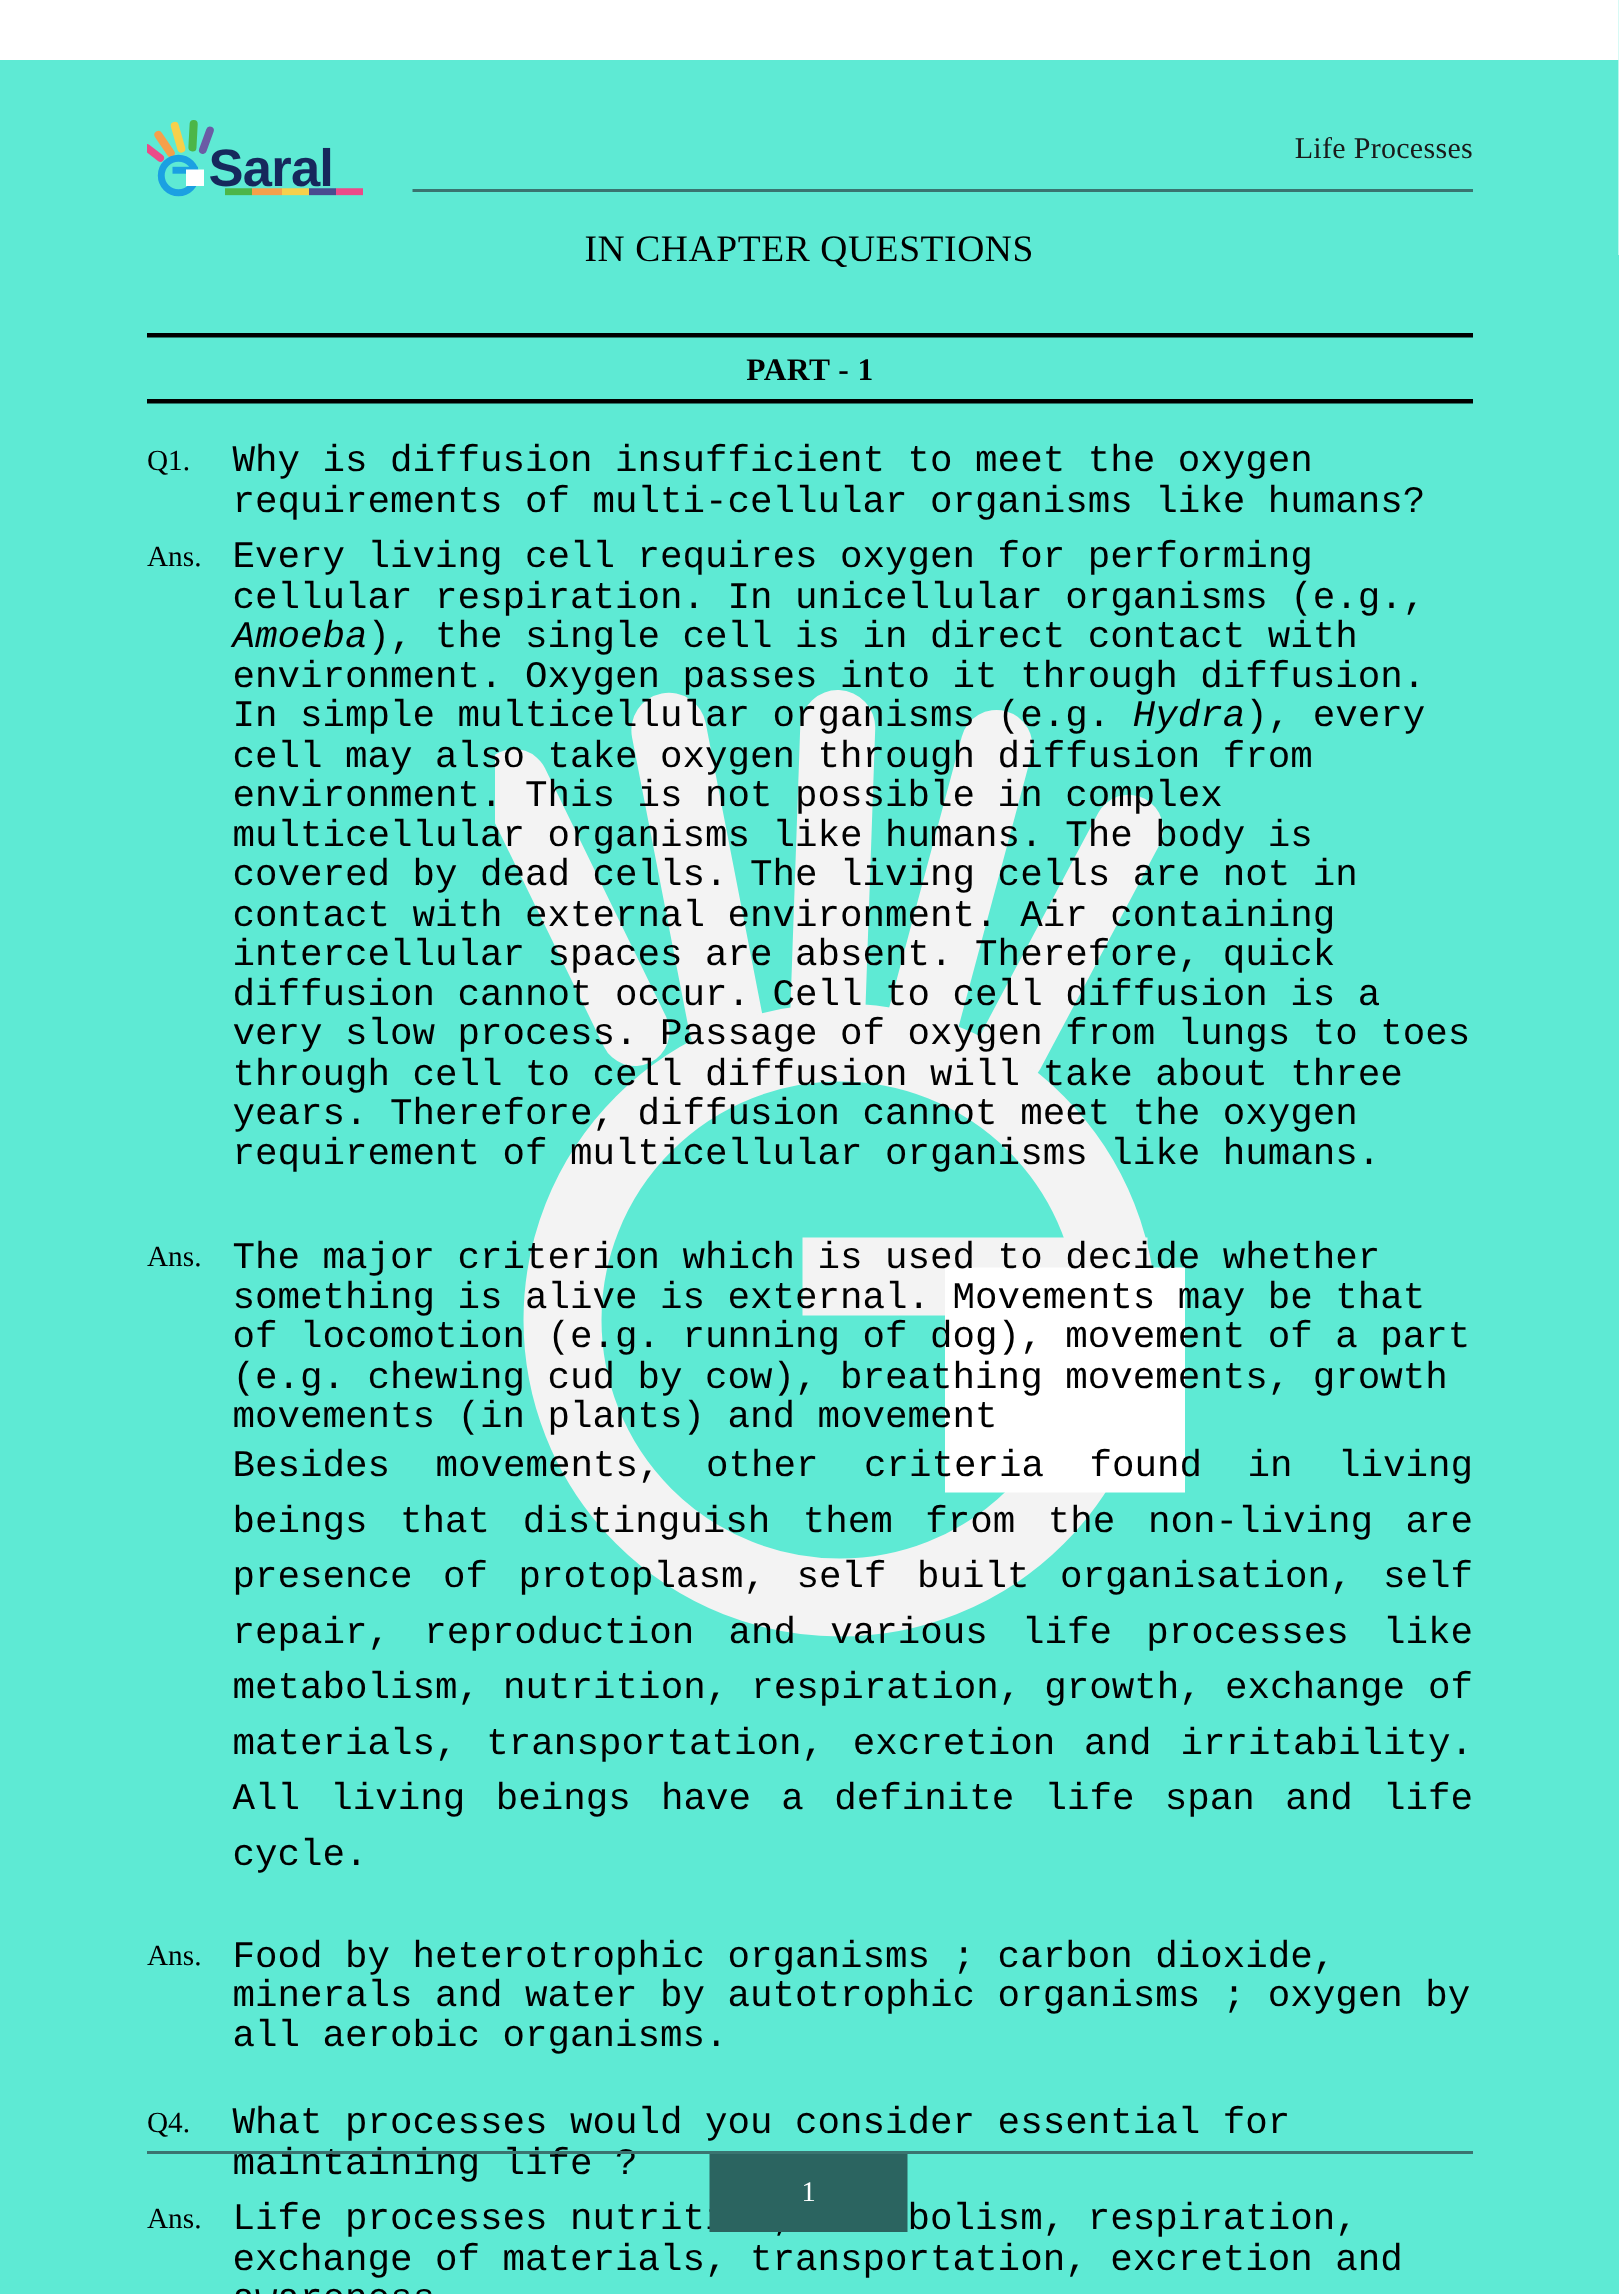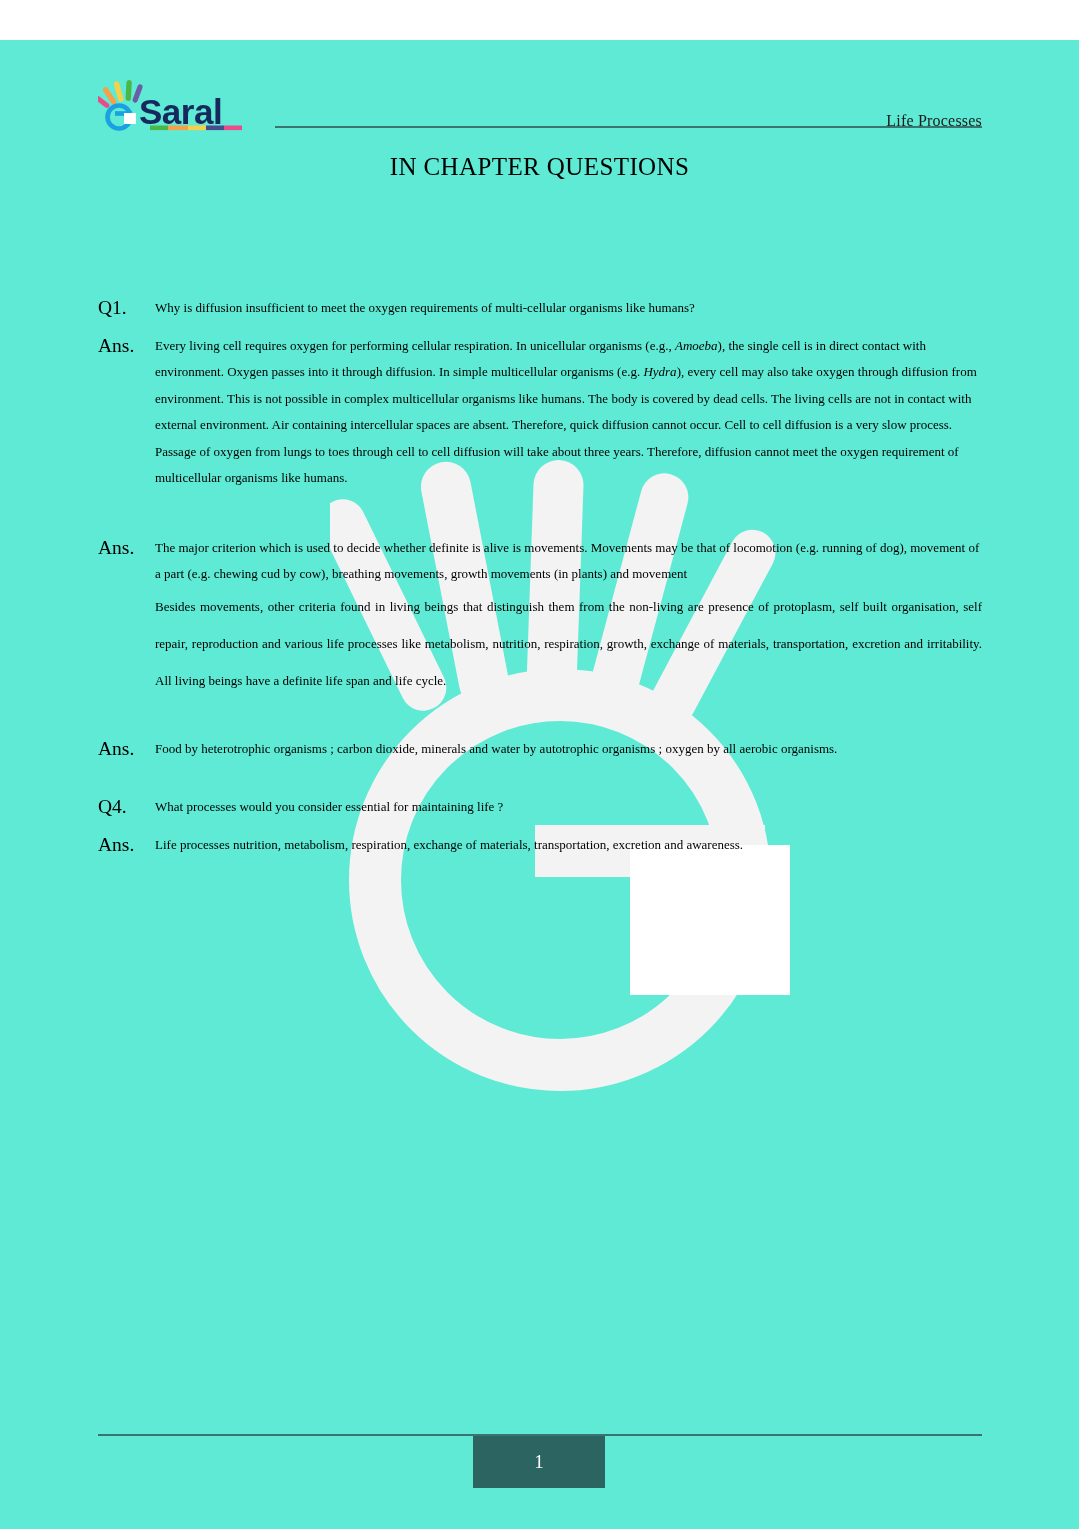--- a/index.html
+++ b/index.html
@@ -54,22 +54,22 @@
     position: absolute;
     left: 177px;
     top: 46px;
     width: 707px;
     height: 0;
     border-top: 2px solid #3a7470;
   }
   .header-title {
     position: absolute;
     right: 0px;
-    top: 32px;
-    font-size: 16px;
+    top: 8px;
+    font-size: 20px;
     letter-spacing: 0.2px;
     white-space: nowrap;
     color: #1a1a1a;
   }
 
   
   .main-title {
     position: absolute;
     left: 0;
     top: 113px;
@@ -120,23 +120,24 @@
     flex: 0 0 auto;
     font-weight: normal;
     font-size: 19.5px;
     line-height: 26.5px;
     white-space: nowrap;
   }
   .tag-q { width: 57px; }
   .tag-a { width: 57px; }
   .body-text {
     flex: 1 1 auto;
-    font-size: 13px;
+    font-size: 25px;
     line-height: 26.5px;
     text-align: left;
+    font-family: Liberation Mono, monospace;
   }
   .q-text { }
   .spaced {
     line-height: 37px;
     text-align: justify;
   }
   .gap-sm { height: 11px; }
   .gap-md { height: 26px; }
   .gap-lg { height: 32px; }
   i { font-style: italic; }
@@ -221,20 +222,25 @@
           <rect x="126" y="45.5" width="18" height="4.6" fill="#ec4a89"></rect>
         </g>
       </svg>
     </div>
     <div class="header-rule"></div>
     <div class="header-title">Life Processes</div>
   </div>
 
   <div class="main-title">IN CHAPTER QUESTIONS</div>
 
+  <div class="part-band">
+    <div class="part-rule-top"></div>
+    <div class="part-label">PART - 1</div>
+    <div class="part-rule-bottom"></div>
+  </div>
 
   <div class="content">
 
     <div class="qa-block">
       <div class="row">
         <div class="tag tag-q">Q1.</div>
         <div class="body-text q-text">Why is diffusion insufficient to meet the oxygen requirements of multi-cellular organisms like humans?</div>
       </div>
       <div class="gap-sm"></div>
       <div class="row">
@@ -243,21 +249,21 @@
       </div>
     </div>
 
     <div class="gap-lg"></div>
 
     <div class="qa-block">
       <div class="gap-sm"></div>
       <div class="row">
         <div class="tag tag-a">Ans.</div>
         <div class="body-text">
-          <div>The major criterion which is used to decide whether definite is alive is movements. Movements may be that of locomotion (e.g. running of dog), movement of a part (e.g. chewing cud by cow), breathing movements, growth movements (in plants) and movement</div>
+          <div>The major criterion which is used to decide whether something is alive is external. Movements may be that of locomotion (e.g. running of dog), movement of a part (e.g. chewing cud by cow), breathing movements, growth movements (in plants) and movement</div>
           <div class="spaced">Besides movements, other criteria found in living beings that distinguish them from the non-living are presence of protoplasm, self built organisation, self repair, reproduction and various life processes like metabolism, nutrition, respiration, growth, exchange of materials, transportation, excretion and irritability. All living beings have a definite life span and life cycle.</div>
         </div>
       </div>
     </div>
 
     <div class="gap-md"></div>
 
     <div class="qa-block">
       <div class="gap-sm"></div>
       <div class="row">

